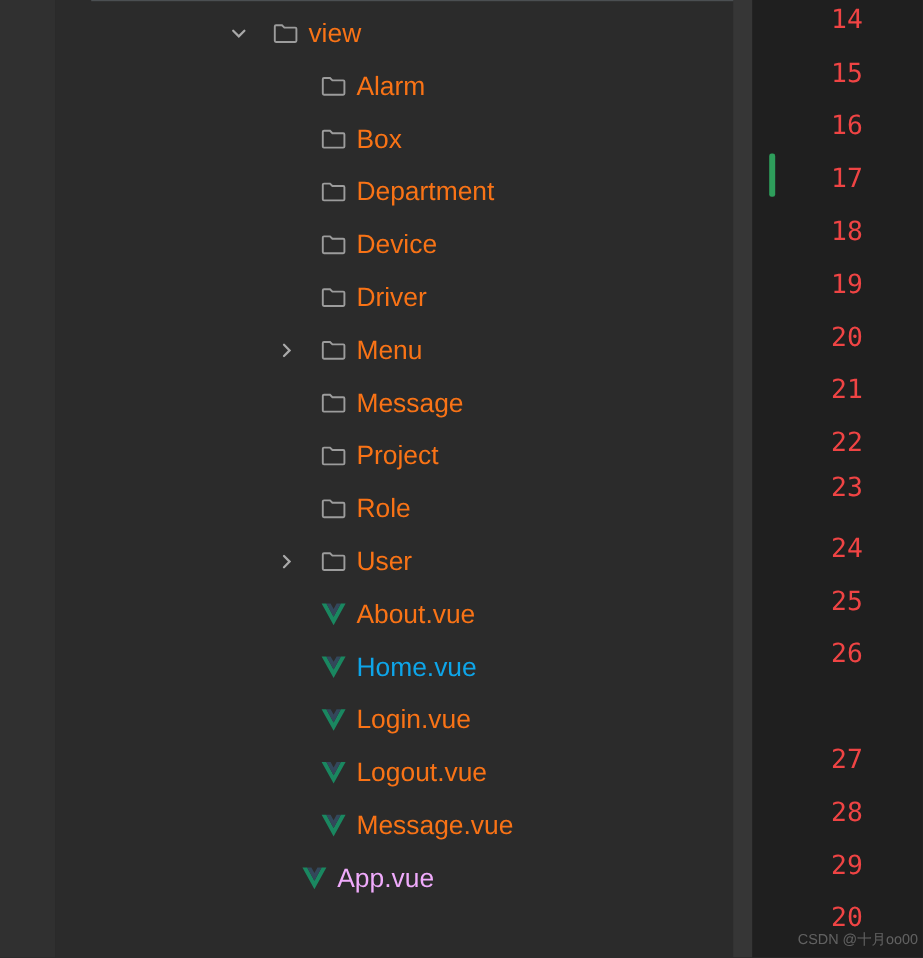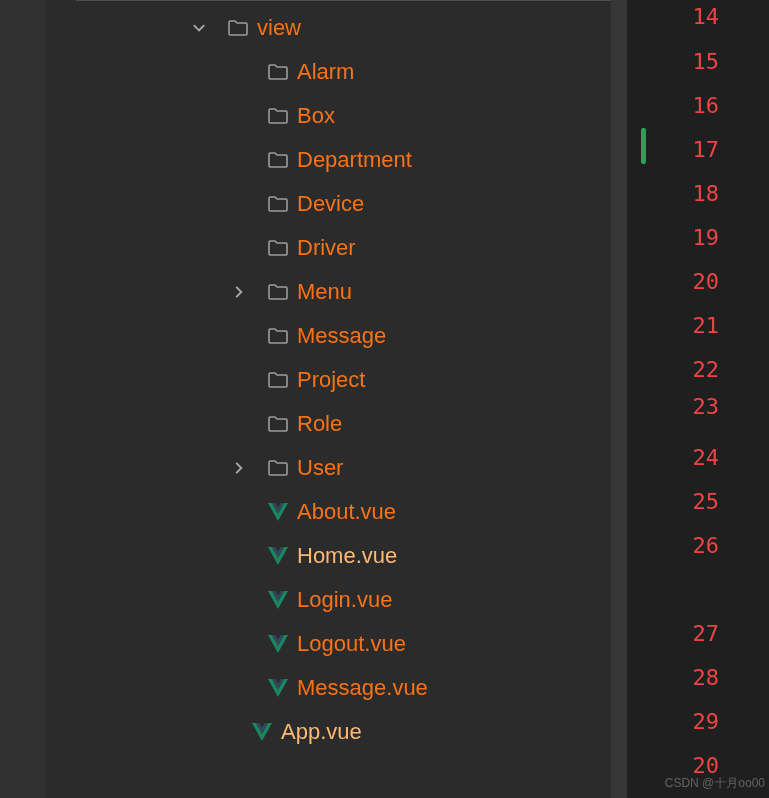--- a/index.html
+++ b/index.html
@@ -59,24 +59,24 @@
       display: flex;
       justify-content: center;
       align-items: center;
       flex-shrink: 0;
       margin-right: 4px;
     }
     .tree-row .label {
       color: #f97316;
     }
     .tree-row.active .label {
-      color: #fdba74;
+      color: #0ea5e9;
     }
     .tree-row.active-app .label {
-      color: #fdba74;
+      color: #f0abfc;
     }
     .indent-0 { padding-left: 145px; }
     .indent-1 { padding-left: 185px; }
     .indent-app { padding-left: 185px; }
     .scroll-track {
       position: absolute;
       right: 0;
       top: 0;
       bottom: 0;
       width: 16px;

